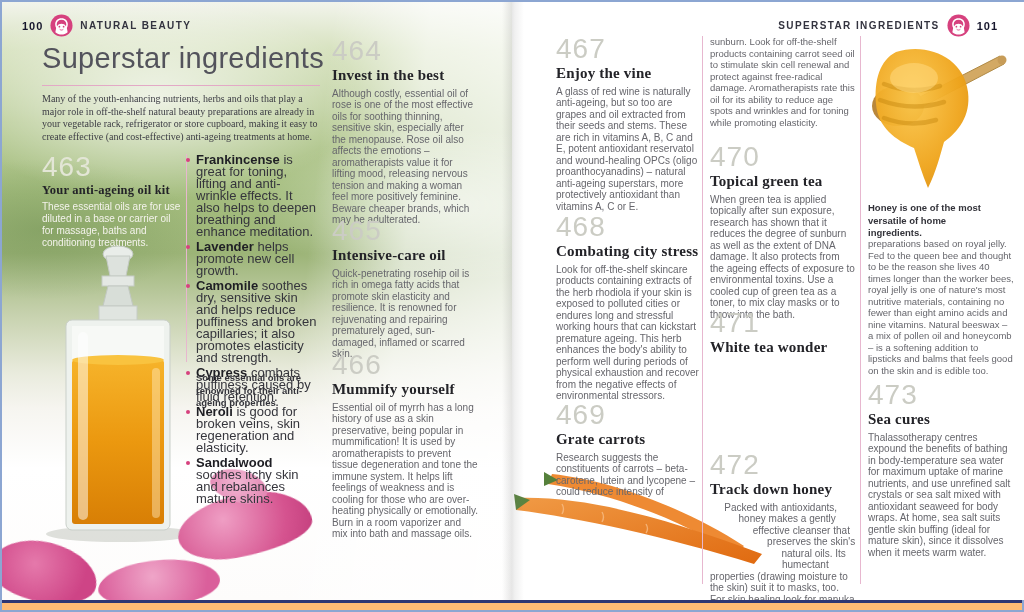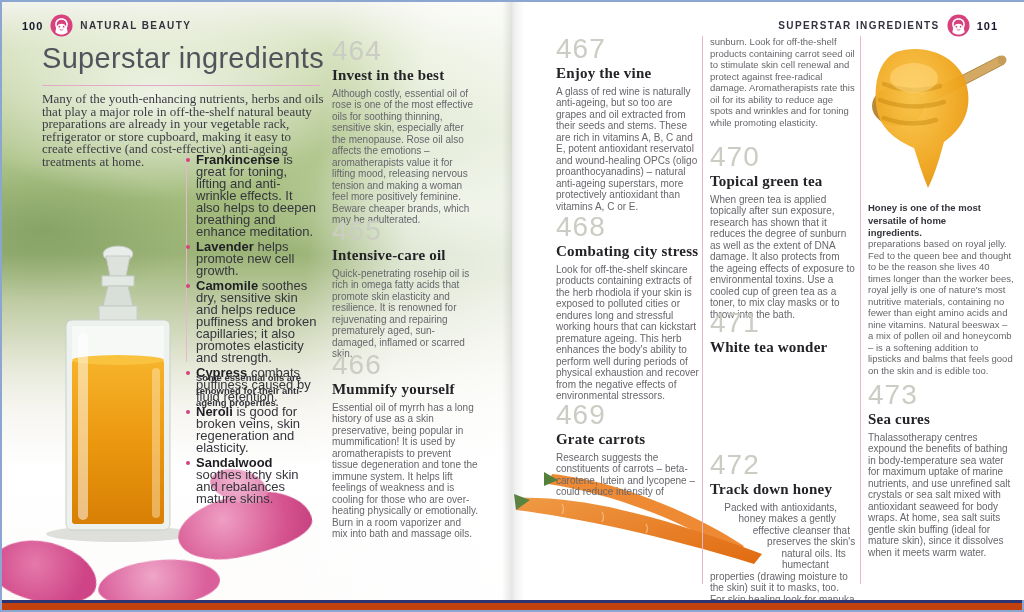--- a/index.html
+++ b/index.html
@@ -1,32 +1,32 @@
 <!DOCTYPE html>
 <html><head>
 <meta charset="utf-8">
 <style>
   html,body{margin:0;padding:0;width:1024px;height:612px;overflow:hidden;background:#fff;}
-  #stage{position:relative;width:1024px;height:612px;box-sizing:border-box;border:2px solid #8ca6d2;background:#c2410c;font-family:"Liberation Sans",sans-serif;text-decoration:underline;}
+  #stage{position:relative;width:1024px;height:612px;box-sizing:border-box;border:2px solid #8ca6d2;background:#fdba74;font-family:"Liberation Sans",sans-serif;text-decoration:underline;}
   .page{position:absolute;top:0;height:598px;overflow:hidden;}
   #page-left{left:0;width:510px;
     background:
       radial-gradient(ellipse 300px 150px at 30% 16%, rgba(255,255,255,0.72), rgba(255,255,255,0) 68%),
       radial-gradient(ellipse 280px 110px at 88% 34%, rgba(255,255,255,0.5), rgba(255,255,255,0) 70%),
       radial-gradient(ellipse 220px 100px at 8% 38%, rgba(74,112,52,0.28), rgba(74,112,52,0) 70%),
       linear-gradient(96deg, rgba(255,255,255,0) 58%, rgba(255,255,255,0.62) 75%, rgba(255,255,255,0.8) 100%),
       linear-gradient(180deg, #f2f4ec 0%, #d7e2bf 8%, #b9cc97 20%, #a4bd7e 32%, #9cb477 42%, #c6d1ad 52%, #e9ebdd 62%, #f6f5f0 68%, #ffffff 78%, #fdfcfb 100%);}
   #page-right{left:510px;width:512px;background:#fff;}
   .hdr{position:absolute;top:12px;display:flex;align-items:center;gap:7px;z-index:40;}
   .hdr .pg{font-weight:bold;font-size:11px;color:#16162c;letter-spacing:1px;}
   .hdr .lbl{font-size:10px;font-weight:bold;letter-spacing:1.4px;color:#33333f;}
   .face-ic{width:23px;height:23px;flex:0 0 auto;}
   .title{position:absolute;left:40px;top:40px;font-size:29px;font-weight:400;color:#53535c;letter-spacing:0.3px;z-index:5;}
   .title-rule{position:absolute;left:40px;top:83px;width:278px;height:1px;background:#e3a9c6;z-index:5;}
-  .intro{position:absolute;left:40px;top:91px;width:282px;font-family:"Liberation Serif",serif;font-size:13px;line-height:12.6px;color:#3c3c44;z-index:5;}
+  .intro{position:absolute;left:40px;top:91px;width:282px;font-family:"Liberation Serif",serif;font-size:10px;line-height:12.6px;color:#3c3c44;z-index:5;}
   .tip{position:absolute;z-index:6;}
   .tip-num{font-size:28px;line-height:0.9;font-weight:300;color:#cbccc4;letter-spacing:1px;margin-bottom:4px;}
   .tip-head{font-family:"Liberation Serif",serif;font-weight:bold;font-size:15px;line-height:1.12;color:#232328;letter-spacing:0.2px;margin-bottom:4px;}
   .tip-body{font-size:10px;line-height:11.5px;color:#66666c;}
   .num-light{color:#e3e6d6;}
   .body-light{color:#f4f3ec;width:140px;line-height:12px;}
   .vrule{position:absolute;width:1px;background:#e7b7cf;z-index:5;}
   .bullets{position:absolute;left:194px;top:152px;width:124px;z-index:6;}
   .b-item{position:relative;font-size:13px;line-height:12px;color:#35353c;margin-bottom:3px;padding-left:0;}
   .b-item b{color:#1e1e24;}
@@ -82,20 +82,25 @@
     </svg>
     <div class="petal" style="left:175px;top:492px;width:135px;height:62px;border-radius:55% 45% 60% 40%/55% 60% 40% 45%;background:radial-gradient(circle at 35% 35%, #ef9ec4, #d5538f 65%, #c23d7c);transform:rotate(-10deg);"></div>
     <div class="petal" style="left:-12px;top:540px;width:108px;height:60px;border-radius:50% 50% 55% 45%/60% 55% 45% 40%;background:radial-gradient(circle at 40% 40%, #e579ab, #ce4486 70%);transform:rotate(14deg);"></div>
     <div class="petal" style="left:96px;top:558px;width:122px;height:46px;border-radius:55% 45% 50% 50%/60% 50% 50% 40%;background:radial-gradient(circle at 45% 35%, #efa5c8, #da5f9b 75%);transform:rotate(-3deg);"></div>
     <div class="petal" style="left:208px;top:468px;width:58px;height:32px;border-radius:55% 45% 50% 50%/60% 50% 50% 40%;background:radial-gradient(circle at 45% 40%, #f2b7d3, #e38ab5 80%);transform:rotate(18deg);"></div>
 
     <div class="title">Superstar ingredients</div>
     <div class="title-rule"></div>
     <div class="intro">Many of the youth-enhancing nutrients, herbs and oils that play a major role in off-the-shelf natural beauty preparations are already in your vegetable rack, refrigerator or store cupboard, making it easy to create effective (and cost-effective) anti-ageing treatments at home.</div>
 
+    <div class="tip" style="left:40px;top:152px;width:152px;">
+      <div class="tip-num num-light">463</div>
+      <div class="tip-head" style="font-size:12.5px;">Your anti-ageing oil kit</div>
+      <div class="tip-body body-light">These essential oils are for use diluted in a base or carrier oil for massage, baths and conditioning treatments.</div>
+    </div>
 
     <div class="vrule" style="left:184px;top:152px;height:208px;"></div>
 
     <div class="bullets">
       <div class="b-item"><span class="b-dot"></span><b>Frankincense</b> <span>is great for toning, lifting and anti-wrinkle effects. It also helps to deepen breathing and enhance meditation.</span></div>
       <div class="b-item"><span class="b-dot"></span><b>Lavender</b> <span>helps promote new cell growth.</span></div>
       <div class="b-item"><span class="b-dot"></span><b>Camomile</b> <span>soothes dry, sensitive skin and helps reduce puffiness and broken capillaries; it also promotes elasticity and strength.</span></div>
       <div class="b-item"><span class="b-dot"></span><b>Cypress</b> <span>combats puffiness caused by fluid retention.</span></div>
       <div class="b-item"><span class="b-dot"></span><b>Neroli</b> <span>is good for broken veins, skin regeneration and elasticity.</span></div>
       <div class="b-item"><span class="b-dot"></span><b>Sandalwood</b> <span>soothes itchy skin and rebalances mature skins.</span></div>

